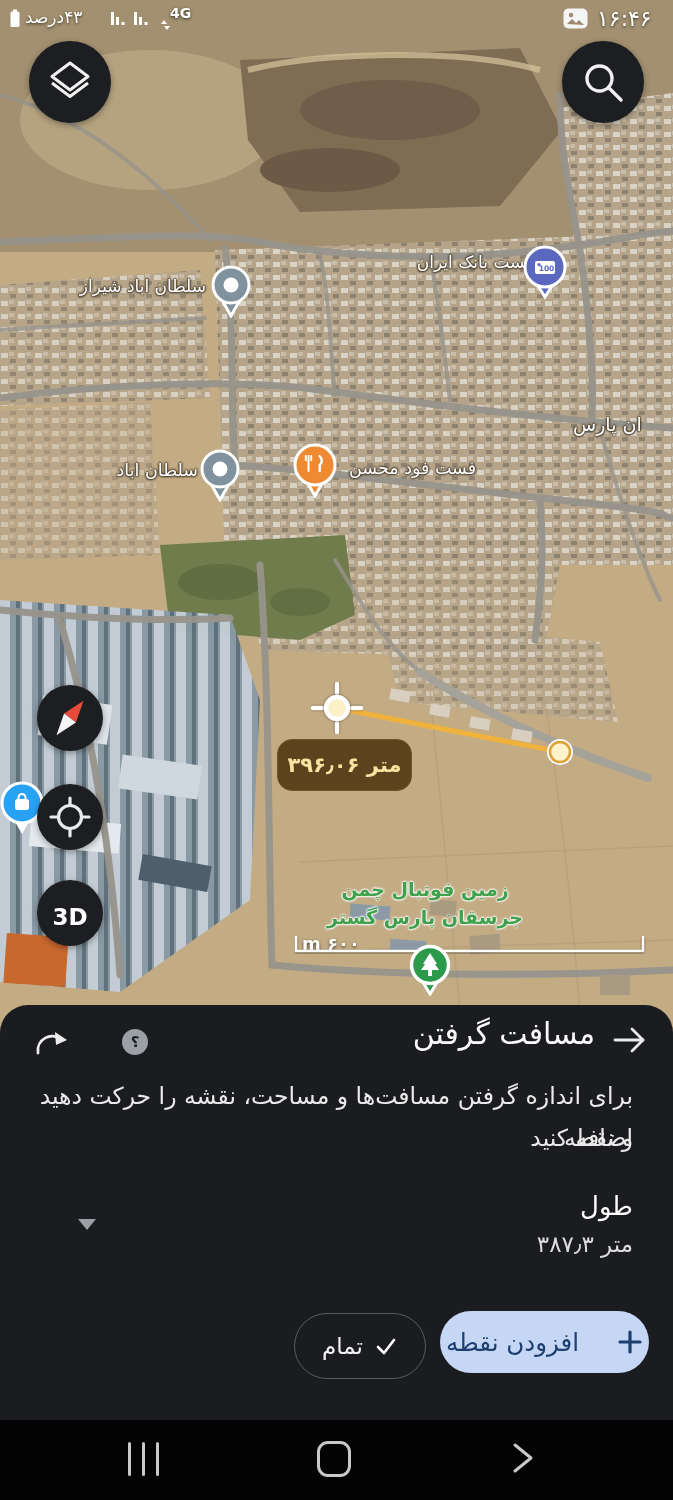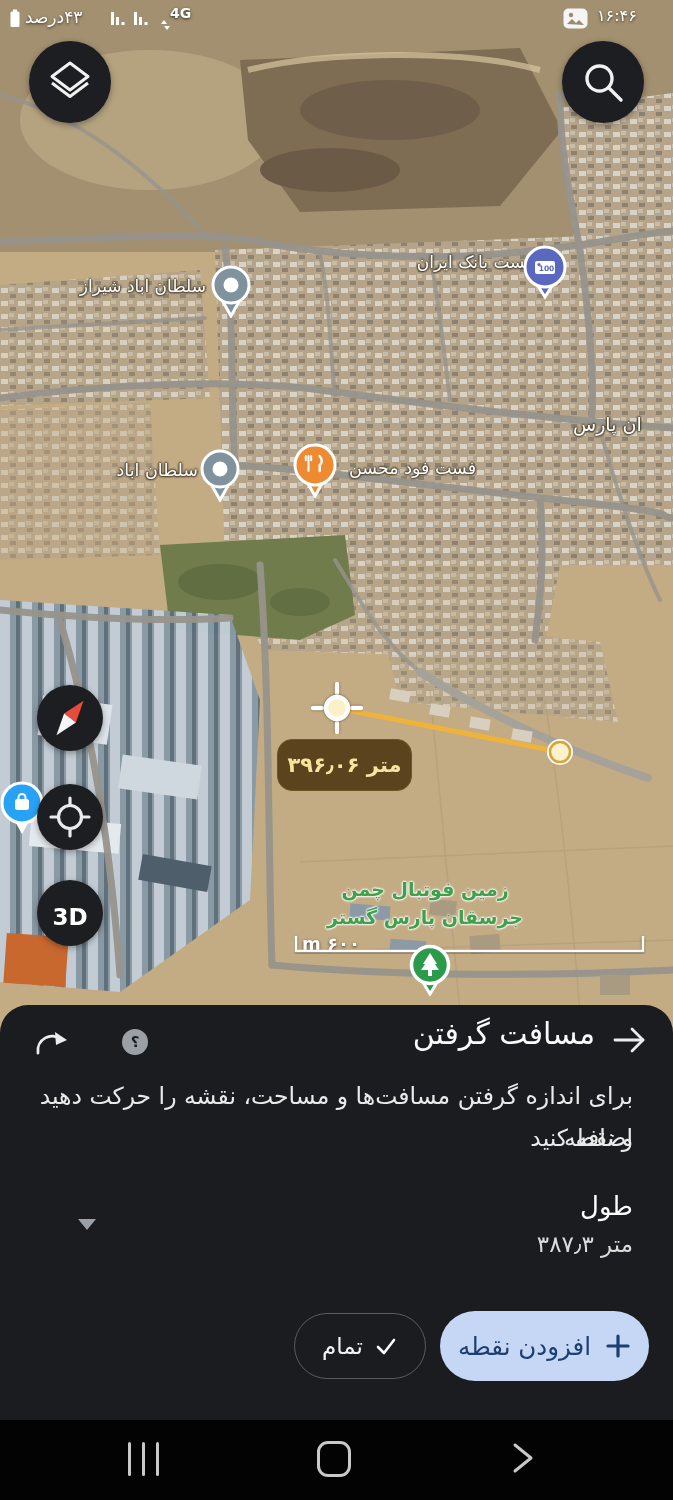--- a/index.html
+++ b/index.html
@@ -25,22 +25,22 @@
   #sheet-title{position:absolute;right:78px;top:11px;font-size:30px;color:#fafafa;direction:rtl;}
   .sheet-desc{position:absolute;right:40px;left:26px;direction:rtl;text-align:right;
     color:#eaeaea;font-size:23.5px;line-height:42px;}
   #help-btn{position:absolute;left:122px;top:24px;width:26px;height:26px;border-radius:50%;
     background:#9aa0a6;display:flex;align-items:center;justify-content:center;}
   #help-btn span{color:#1b1c1f;font-size:15px;font-weight:bold;line-height:1;}
   #length-label{position:absolute;right:40px;top:186px;color:#fff;font-size:26px;direction:rtl;}
   #length-value{position:absolute;right:40px;top:226px;color:#dcdcdc;font-size:23px;direction:ltr;}
   #length-caret{position:absolute;left:78px;top:214px;width:0;height:0;
     border-left:9px solid transparent;border-right:9px solid transparent;border-top:11px solid #9aa0a6;}
-  #add-point-btn{position:absolute;right:24px;top:306px;width:209px;height:70px;border-radius:35px;
-    background:#c6d7f6;display:flex;direction:rtl;align-items:center;justify-content:center;gap:14px;border:none;cursor:pointer;}
+  #add-point-btn{position:absolute;right:24px;top:306px;width:209px;height:62px;border-radius:35px;
+    background:#c6d7f6;display:flex;direction:rtl;align-items:center;justify-content:space-between;gap:14px;border:none;cursor:pointer;}
   #add-point-btn span{color:#1d3f6f;font-size:24.5px;}
   #done-btn{position:absolute;left:294px;top:308px;width:132px;height:66px;border-radius:33px;
     background:transparent;border:1.5px solid #595b5e;display:flex;direction:rtl;align-items:center;justify-content:center;gap:11px;cursor:pointer;}
   #done-btn span{color:#f2f2f2;font-size:23px;}
   
   #navbar{position:absolute;left:0;top:1420px;width:673px;height:80px;background:#030303;}
   #nav-recents{position:absolute;left:128px;top:22px;display:flex;gap:11px;}
   #nav-recents i{display:block;width:3px;height:34px;background:#c9c9c9;border-radius:2px;}
   #nav-home{position:absolute;left:317px;top:21px;width:34px;height:36px;border:3px solid #c9c9c9;border-radius:11px;}
 </style>
@@ -267,21 +267,21 @@
     <div class="statustext" style="position:absolute;left:170px;top:5px;font-size:14px;font-weight:bold;">4G</div>
     <svg style="position:absolute;left:160px;top:20px;" width="12" height="10" viewBox="0 0 12 10">
       <polygon points="1,4 4,0 7,4" fill="#fff"></polygon>
         <polygon points="4,6 10,6 7,10" fill="#fff"></polygon>
     </svg>
     <svg style="position:absolute;left:563px;top:8px;" width="25" height="21" viewBox="0 0 25 21">
       <rect x="0.5" y="0.5" width="24" height="20" rx="5" fill="#f5f5f5"></rect>
       <circle cx="8" cy="7" r="2.2" fill="#9b8a70"></circle>
       <path d="M4 16 l5 -5 4 4 3 -3 5 5 z" fill="#9b8a70"></path>
     </svg>
-    <div class="statustext" style="position:absolute;left:597px;top:6px;font-size:16px;direction:ltr;">۱۶:۴۶</div>
+    <div class="statustext" style="position:absolute;left:597px;top:6px;font-size:22px;direction:ltr;">۱۶:۴۶</div>
   </div>
 
   <div id="sheet">
     <div style="position:absolute;right:24px;top:18px;width:38px;height:34px;">
       <svg width="38" height="34" viewBox="0 0 38 34">
         <line x1="4" y1="17" x2="32" y2="17" stroke="#ececec" stroke-width="2.8" stroke-linecap="round"></line>
         <polyline points="21,6 32,17 21,28" fill="none" stroke="#ececec" stroke-width="2.8" stroke-linecap="round" stroke-linejoin="round"></polyline>
       </svg>
     </div>
     <div id="sheet-title">مسافت گرفتن</div>

